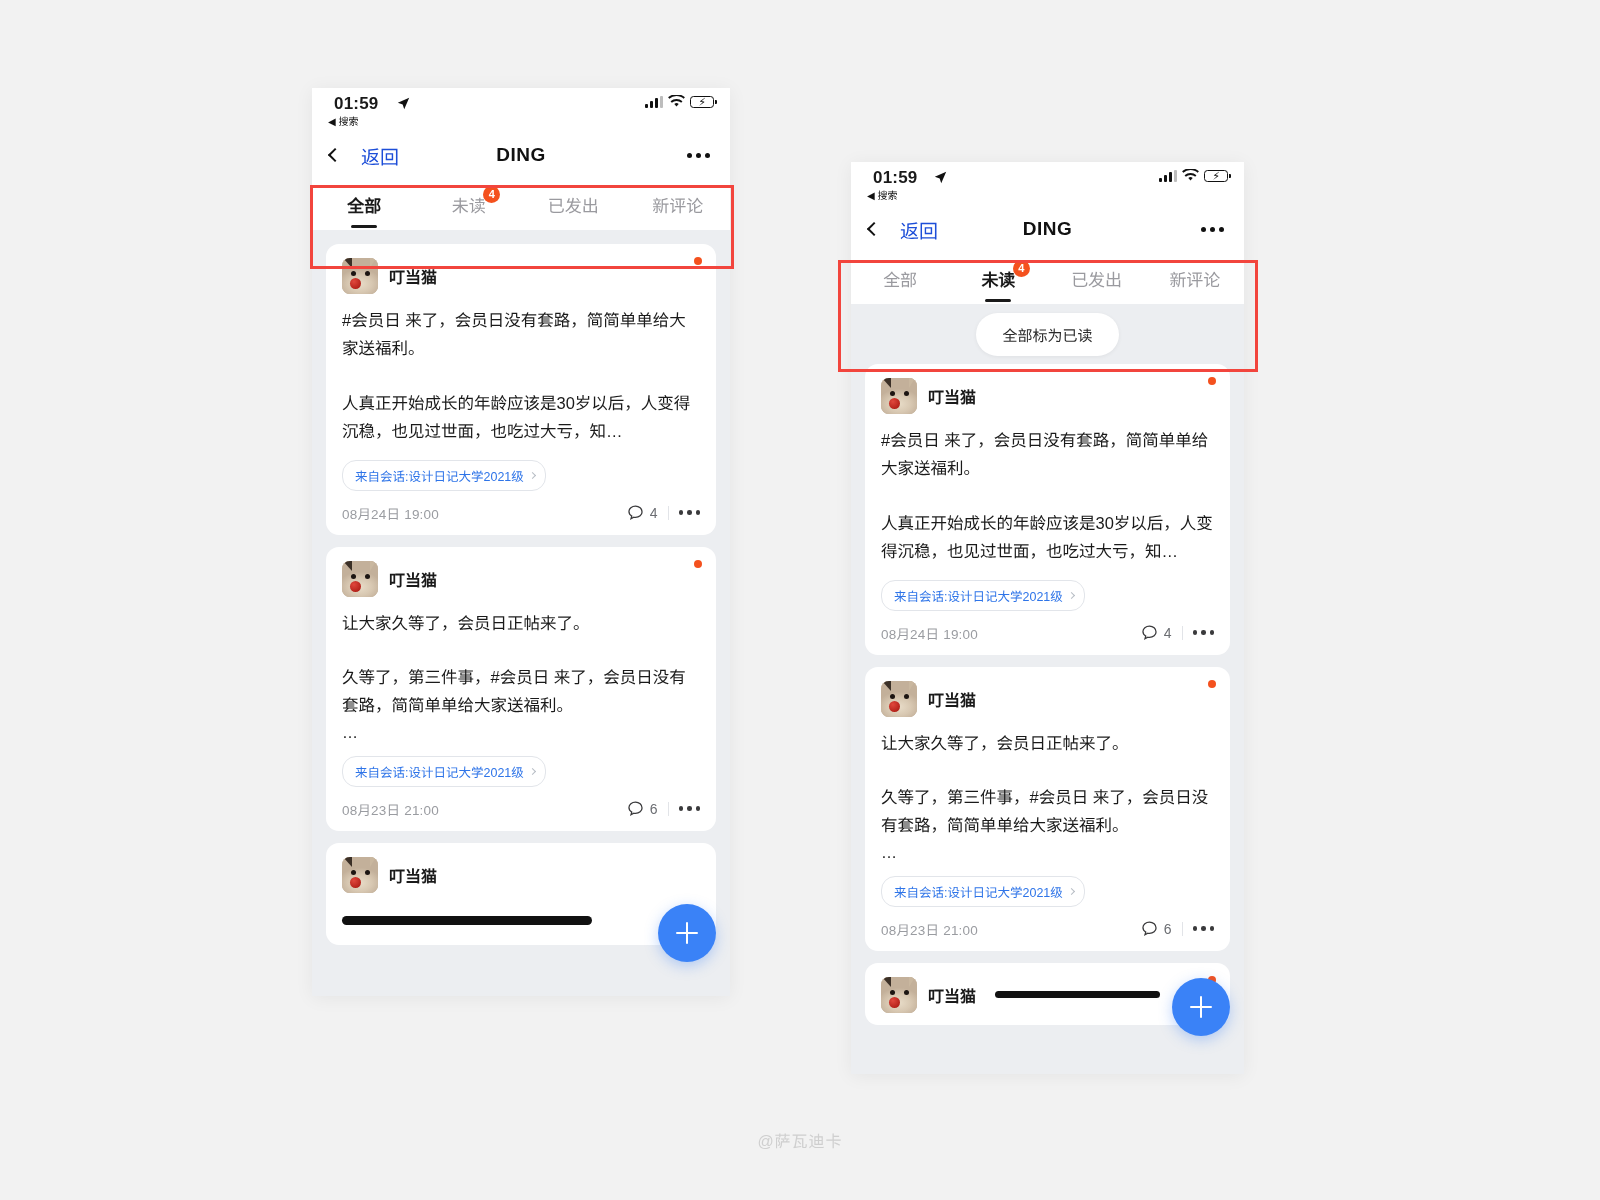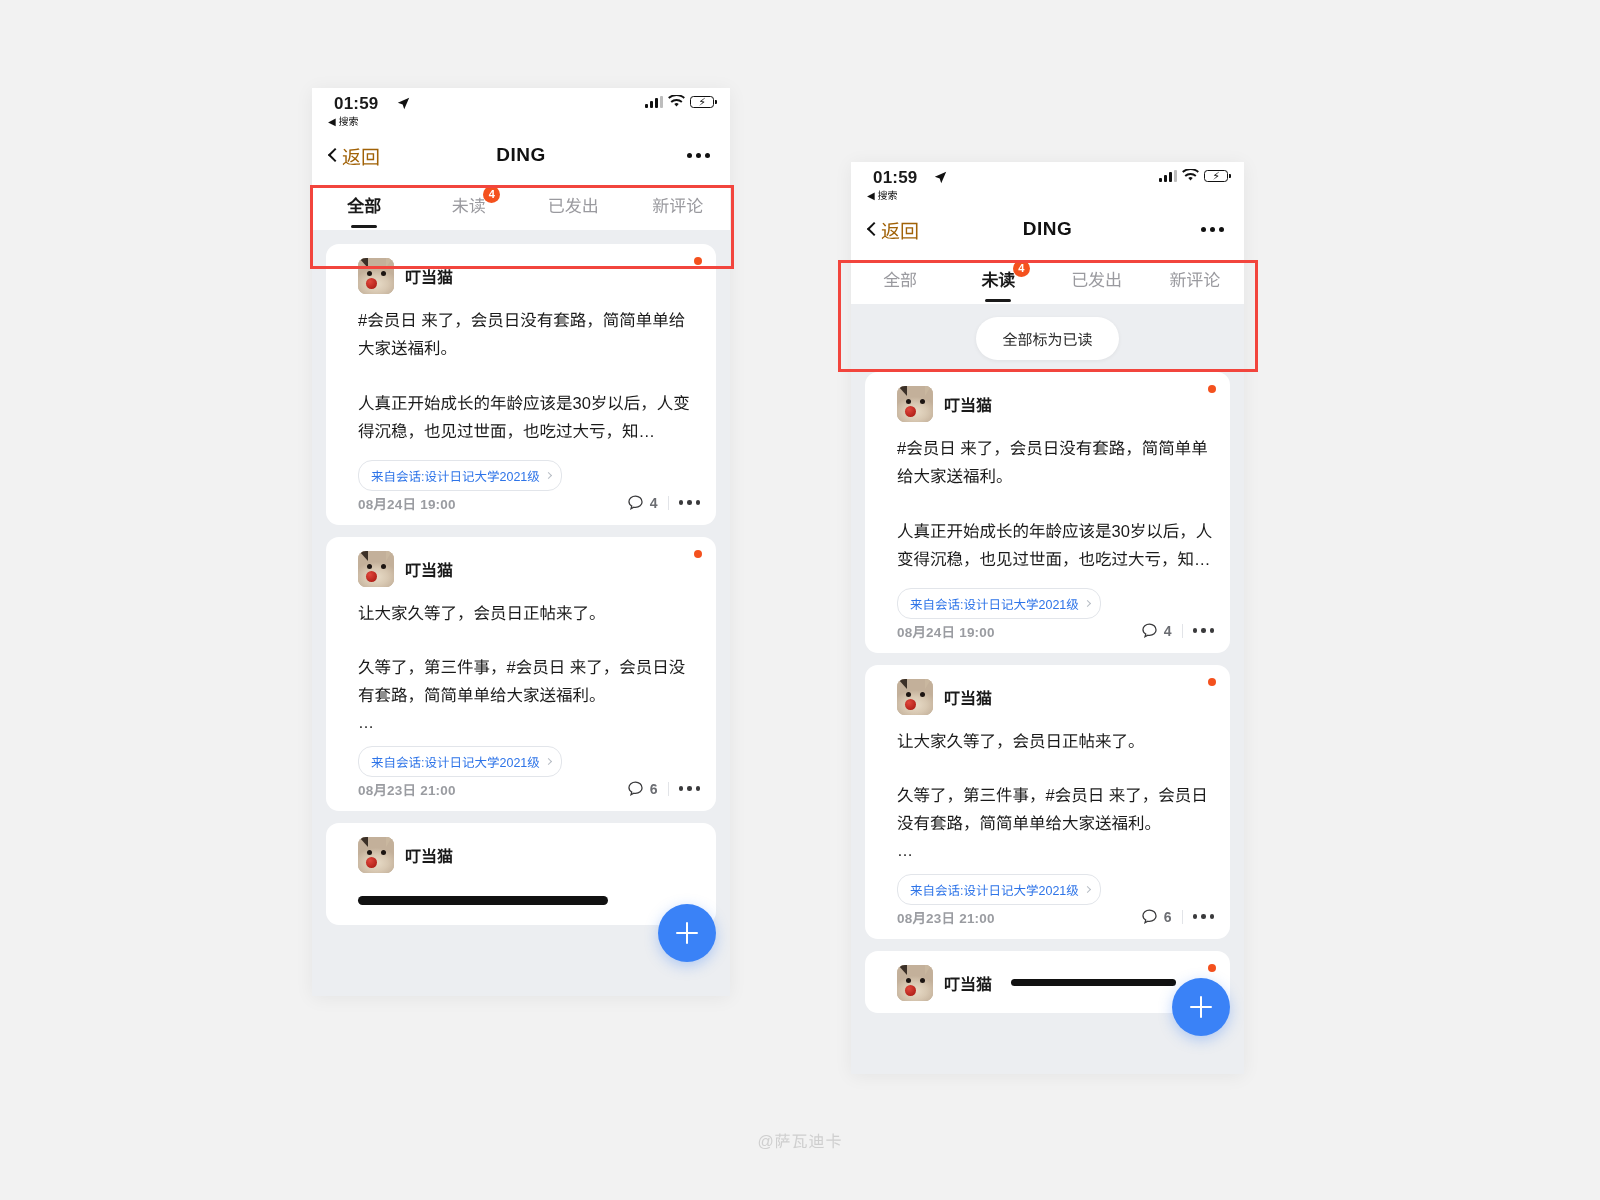--- a/index.html
+++ b/index.html
@@ -73,22 +73,22 @@
 
   
   .navbar {
     position: relative;
     height: 46px;
     background: #fff;
     display: flex; align-items: center;
   }
   .nav-back {
     position: absolute; left: 18px;
-    display: flex; align-items: center; gap: 0;
-    font-size: 19px; color: #a16207;
+    display: flex; align-items: center; gap: 19px;
+    font-size: 19px; color: #1d4ed8;
   }
   .chev-left {
     display: inline-block;
     width: 10px; height: 10px;
     border-left: 2.4px solid #111;
     border-bottom: 2.4px solid #111;
     transform: rotate(45deg);
     margin-right: 2px;
   }
   .nav-title {
@@ -134,21 +134,21 @@
     bottom: 2px;
     width: 26px; height: 3.5px;
     background: #1a1a1a; border-radius: 2px;
   }
   
   .subbar {
     background: #eceef1;
     display: flex; align-items: center; justify-content: center;
   }
   .subbar.empty { height: 14px; }
-  .subbar.action { height: 68px; align-items: center; }
+  .subbar.action { height: 60px; align-items: center; }
   .markread {
     background: #fff;
     border-radius: 22px;
     padding: 11px 26px;
     font-size: 15px; color: #2b2b2b;
     box-shadow: 0 1px 4px rgba(0,0,0,0.06);
     white-space: nowrap;
   }
 
   
@@ -164,21 +164,21 @@
   
   .feed {
     background: #eceef1;
     padding: 0 14px;
     height: 100%;
     position: relative;
   }
   .card {
     background: #fff;
     border-radius: 13px;
-    padding: 14px 16px 12px 32px;
+    padding: 14px 16px 12px 16px;
     margin-bottom: 12px;
     position: relative;
   }
   .card .dot {
     position: absolute;
     top: 13px; right: 14px;
     width: 8px; height: 8px; border-radius: 50%;
     background: #f4511e;
   }
   .card-head { display: flex; align-items: center; gap: 11px; }
@@ -240,22 +240,21 @@
     white-space: nowrap;
   }
   .source .chev {
     width: 5px; height: 5px;
     border-top: 1.4px solid #b7bcc4;
     border-right: 1.4px solid #b7bcc4;
     transform: rotate(45deg);
   }
   .card-foot {
     display: flex; align-items: center;
-    margin-top: 2px;
-    font-weight: bold;
+    margin-top: 12px;
   }
   .ts { font-size: 13.5px; color: #9a9ca1; letter-spacing: 0.2px; }
   .foot-right { margin-left: auto; display: flex; align-items: center; gap: 10px; }
   .cmt { display: flex; align-items: center; gap: 6px; font-size: 14px; color: #6b6d72; }
   .cmt svg { display: block; }
   .divider-v { width: 1px; height: 14px; background: #e2e4e8; }
   .more-dots { display: flex; gap: 4px; }
   .more-dots span { width: 4.5px; height: 4.5px; border-radius: 50%; background: #3a3a3c; }
 
   

